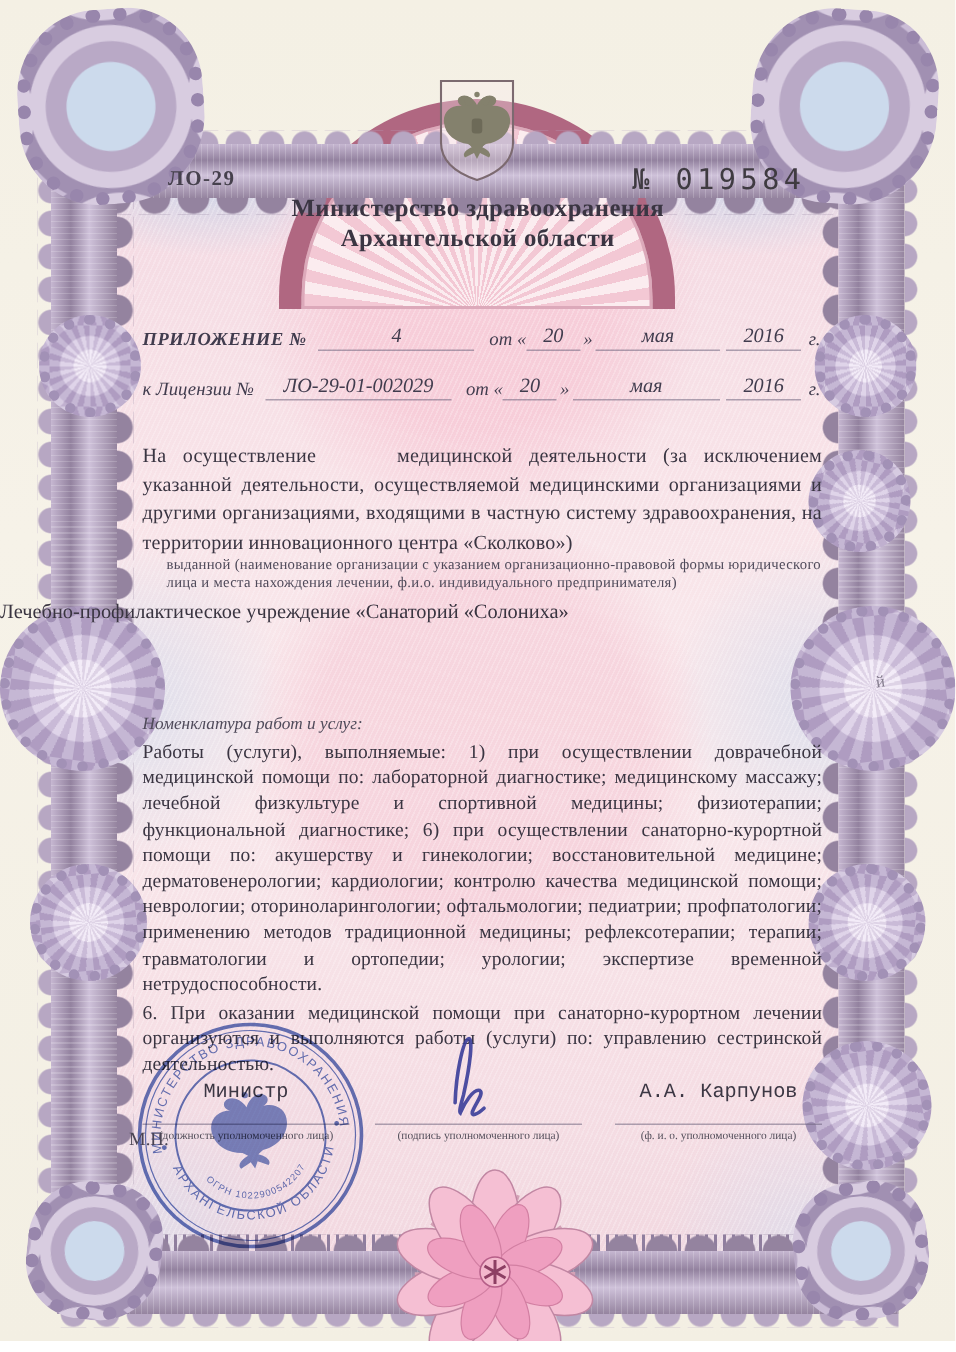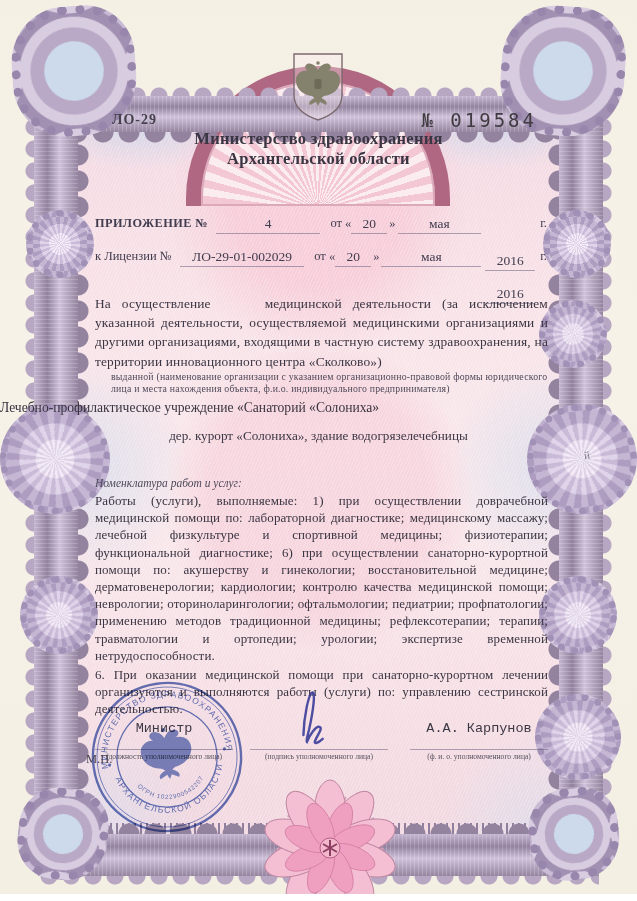--- a/index.html
+++ b/index.html
@@ -80,31 +80,31 @@
       border-radius:132px 132px 0 0;
       background:repeating-conic-gradient(from 245deg at 50% 103%, #fbecef 0 4deg, #f3c8d4 4deg 8deg);
       box-shadow:inset 0 0 0 2px #dca9ba;}
   
   .coat{position:absolute; left:287px; top:50px; z-index:7;}
   
   .txt{position:absolute; z-index:10; color:#3c3744;}
   .form-code{left:112px; top:112px; font-size:14px; font-weight:bold; letter-spacing:1px; color:#46414d;}
   .doc-number{right:100px; top:109px; font-family:"DejaVu Sans Mono",monospace; font-size:19px; letter-spacing:3px; color:#3f3b41;}
   .title{left:0; right:0; top:129px; text-align:center; font-size:16.5px; font-weight:bold; line-height:20px; letter-spacing:.3px; color:#3a3542;}
-  .field-row{position:absolute; left:95px; width:452px; z-index:10; display:flex; align-items:flex-start; font-size:13px; color:#413c4e;}
+  .field-row{position:absolute; left:95px; width:452px; z-index:10; display:flex; align-items:flex-end; font-size:13px; color:#413c4e;font-style:italic;}
   .fr1{top:216px;} .fr2{top:249px;}
   .f-label1{font-weight:bold; font-size:12.3px; letter-spacing:.4px; white-space:nowrap;}
   .f-label2{font-size:12.5px; white-space:nowrap;}
   .u{border-bottom:1px solid rgba(110,100,125,.55); text-align:center; padding-bottom:1px; font-size:13.5px;}
   .f-value{flex:1.25; margin-left:8px;}
   .f-from{margin-left:10px; white-space:nowrap; font-size:12.5px;}
   .f-day{width:36px;}
   .f-close{margin:0 2px; font-size:12.5px;}
   .f-month{flex:1;}
-  .f-year{width:50px; margin-left:4px;margin-top:37px;}
+  .f-year{width:50px; margin-left:4px;}
   .f-suffix{margin-left:5px; font-size:12.5px;}
   .grant{left:95px; top:294px; width:453px; text-align:justify; font-size:13.4px; line-height:19.2px; letter-spacing:.15px; color:#3a3542;}
   .gap{display:inline-block; width:54px;}
   .issued-cap{left:111px; top:371px; width:446px; font-size:9.8px; line-height:11.5px; color:#4f4a5a; letter-spacing:.2px;}
   .org-name{left:0; right:0; top:400px; font-size:13.6px; color:#393440;}
   .org-addr{left:0; right:0; top:427px; text-align:center; font-size:13.2px; line-height:18px; color:#3c3744;}
   .stray{left:584px; top:449px; font-size:11px; color:#6a6374; opacity:.8; transform:rotate(-8deg);}
   .nomen{left:95px; top:477px; font-size:11.5px; color:#4f4a5a;font-style:italic;}
   .body-text{left:95px; top:492px; width:453px;}
   .body-text p{margin:0; text-align:justify; font-size:13px; line-height:17.2px; letter-spacing:.1px; color:#3a3542;}
@@ -188,25 +188,24 @@
     <span class="u f-day">20</span>
     <span class="f-close">»</span>
     <span class="u f-month">мая</span>
     <span class="u f-year">2016</span>
     <span class="f-suffix">г.</span>
   </div>
 
   <div class="txt grant">
     <span>На осуществление</span><span class="gap"></span><span>медицинской  деятельности (за исключением указанной деятельности, осуществляемой медицинскими организациями и другими организациями, входящими в частную систему здравоохранения, на территории инновационного центра «Сколково»)</span>
   </div>
-  <div class="txt issued-cap">выданной (наименование организации с указанием организационно-правовой формы юридического лица и места нахождения объекта, ф.и.о. индивидуального предпринимателя)</div>
+  <div class="txt issued-cap">выданной (наименование организации с указанием организационно-правовой формы юридического лица и места нахождения лечении, ф.и.о. индивидуального предпринимателя)</div>
 
   <div class="txt org-name">Лечебно-профилактическое учреждение «Санаторий «Солониха»</div>
   <div class="txt org-addr">
-    <div>дер. курорт «Солониха», здание водогрязелечебницы</div>
   </div>
   <div class="txt stray">й</div>
 
   <div class="txt nomen">Номенклатура работ и услуг:</div>
   <div class="txt body-text">
     <p>Работы (услуги), выполняемые: 1) при осуществлении доврачебной медицинской помощи по: лабораторной диагностике; медицинскому массажу; лечебной физкультуре и спортивной медицины; физиотерапии; функциональной диагностике; 6) при осуществлении санаторно-курортной помощи по: акушерству и гинекологии; восстановительной медицине; дерматовенерологии; кардиологии; контролю качества медицинской помощи; неврологии; оториноларингологии; офтальмологии; педиатрии; профпатологии; применению методов традиционной медицины; рефлексотерапии; терапии; травматологии и ортопедии; урологии; экспертизе временной нетрудоспособности.</p>
     <p>6. При оказании медицинской помощи при санаторно-курортном лечении организуются и выполняются работы (услуги) по: управлению сестринской деятельностью.</p>
   </div>
 
   <div class="sig-col sc-left">

